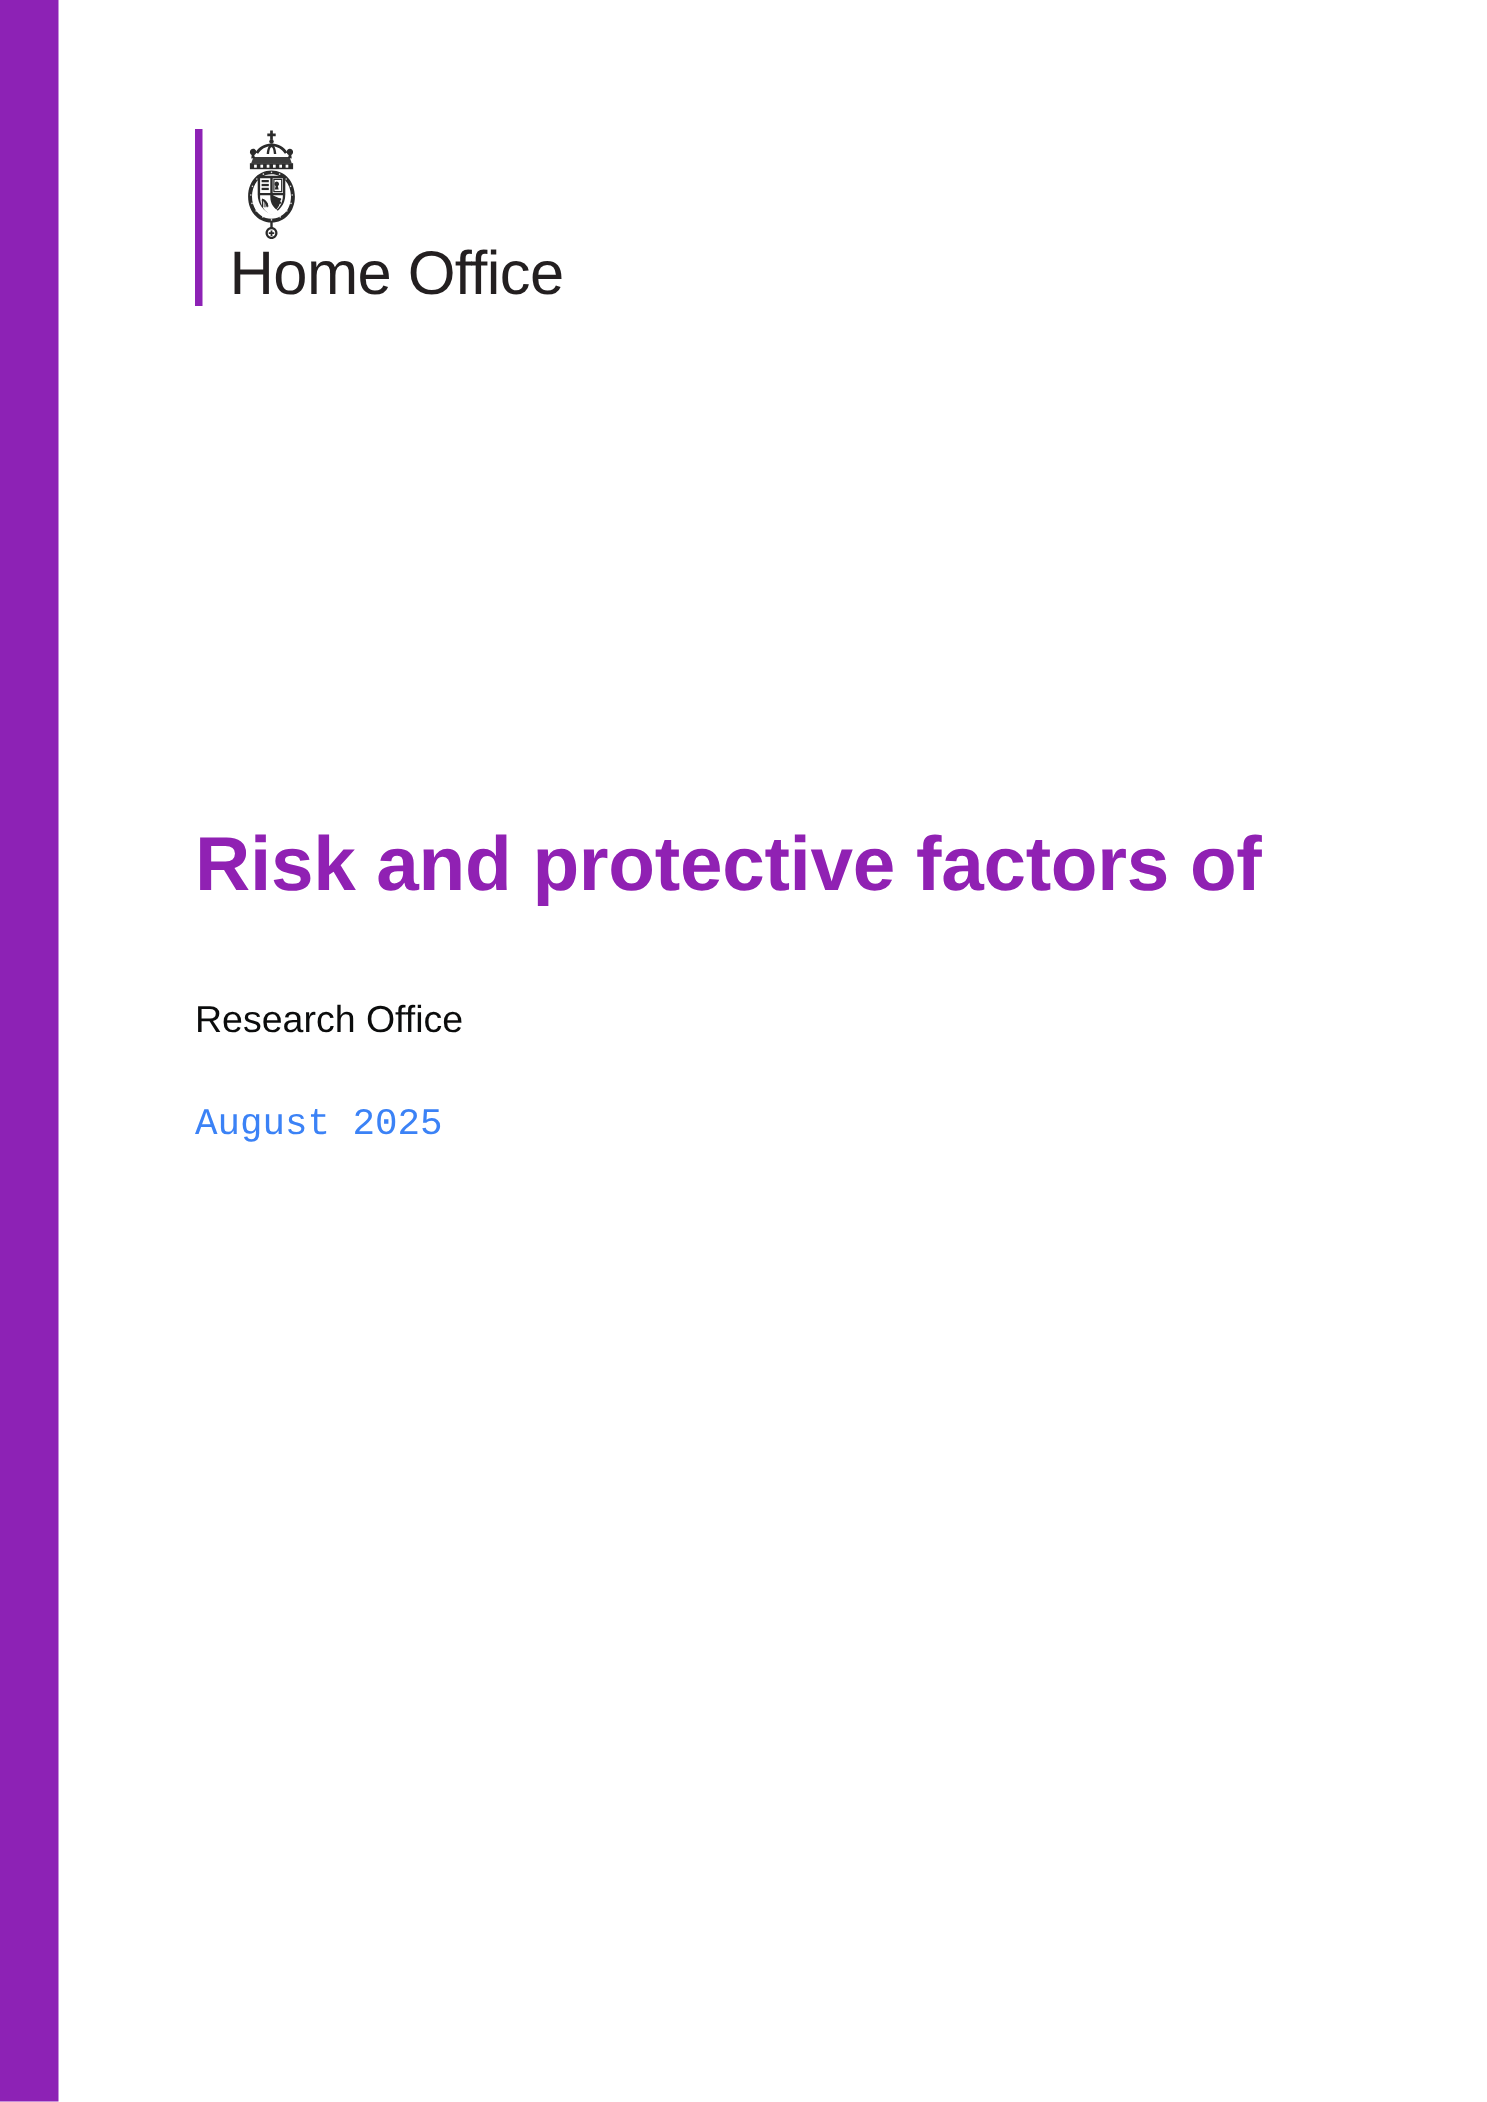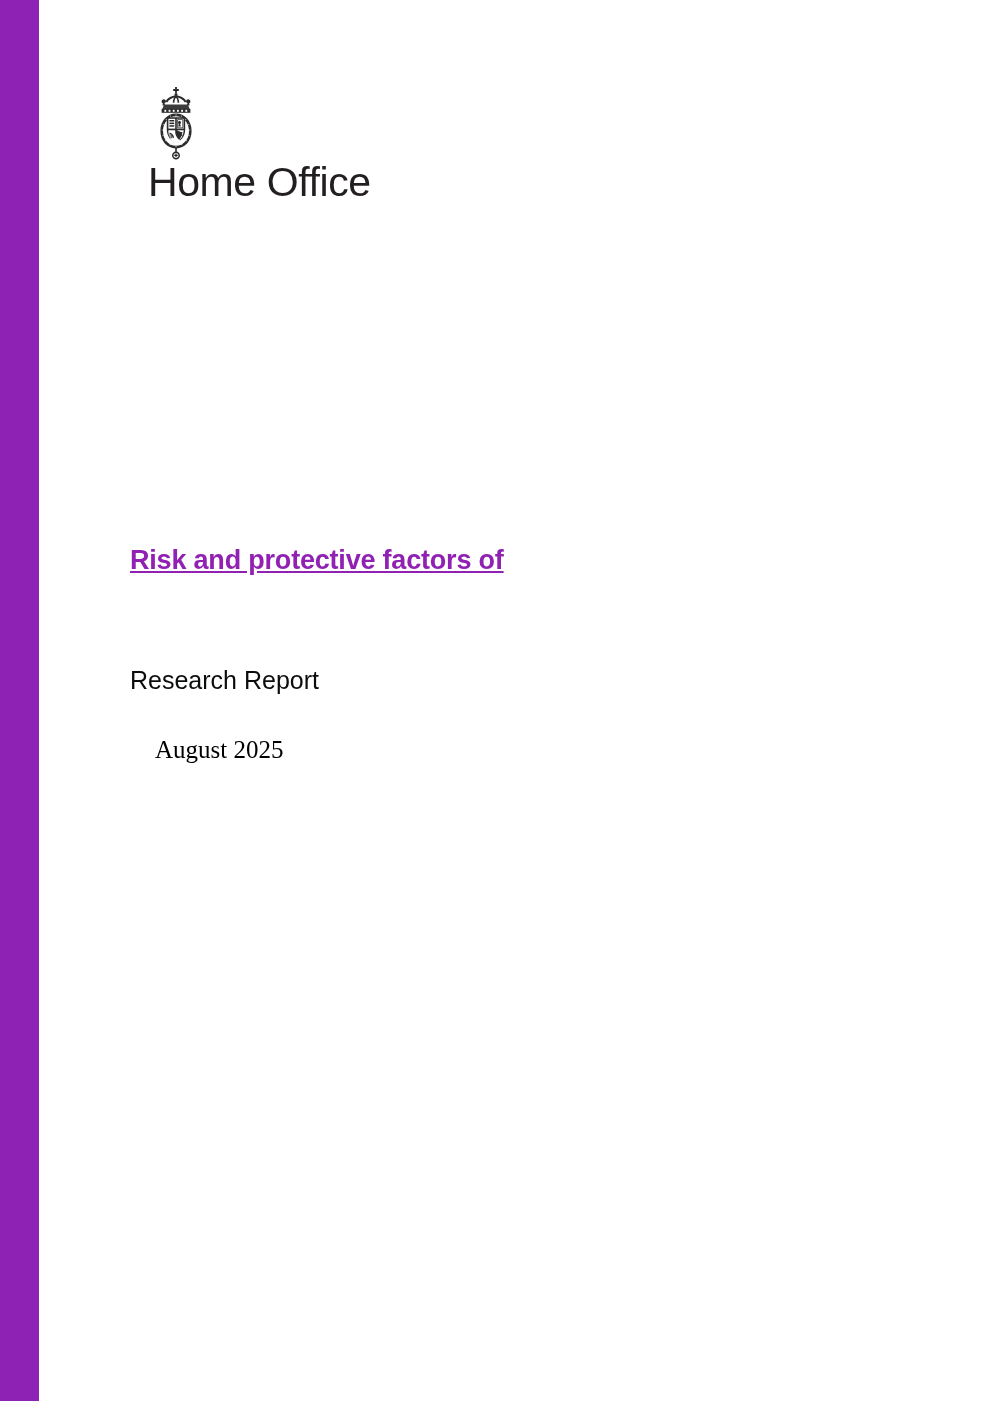--- a/index.html
+++ b/index.html
@@ -36,21 +36,21 @@
     height: 1401px;
   }
 
   
   .logo-lockup {
     position: absolute;
     left: 0;
     top: 86px;
     height: 118px;
     display: flex;
-    flex-direction: column;
+    flex-direction: row;
     align-items: stretch;
   }
   .logo-rule {
     width: 5px;
     background: #8D22B5;
     flex: 0 0 auto;
   }
   .logo-body {
     margin-left: 18px;
     display: flex;
@@ -76,24 +76,23 @@
 
   
   .doc-title {
     position: absolute;
     left: 0;
     top: 516px;
     width: 790px;
     color: #9021B3;
     font-family: "Liberation Sans", sans-serif;
     font-weight: bold;
-    font-size: 27px;
+    font-size: 51px;
     line-height: 52px;
     letter-spacing: -0.2px;
-    text-decoration: underline;
   }
   .doc-title .title-line {
     display: block;
     white-space: nowrap;
   }
 
   .doc-subtitle {
     position: absolute;
     left: 0;
     top: 665px;
@@ -101,26 +100,25 @@
     font-family: "Liberation Sans", sans-serif;
     font-size: 25px;
     font-weight: 400;
     line-height: 30px;
   }
 
   .doc-date {
     position: absolute;
     left: 0;
     top: 735px;
-    color: #000000;
-    font-family: Liberation Serif, serif;
+    color: #3b82f6;
+    font-family: Liberation Mono, monospace;
     font-size: 25px;
     font-weight: 400;
     line-height: 30px;
-    margin-left: 25px;
   }
 </style>
 </head>
 <body>
 
 <div class="page-spine"></div>
 
 <div class="cover-content">
 
   <div class="logo-lockup">
@@ -215,17 +213,17 @@
       </span>
 
       <span class="logo-wordmark">Home Office</span>
     </div>
   </div>
 
   <h1 class="doc-title">
     <span class="title-line">Risk and protective factors of</span>
   </h1>
 
-  <div class="doc-subtitle">Research Report</div>
+  <div class="doc-subtitle">Research Office</div>
 
   <div class="doc-date">August 2025</div>
 
 </div>
 
 </body></html>

